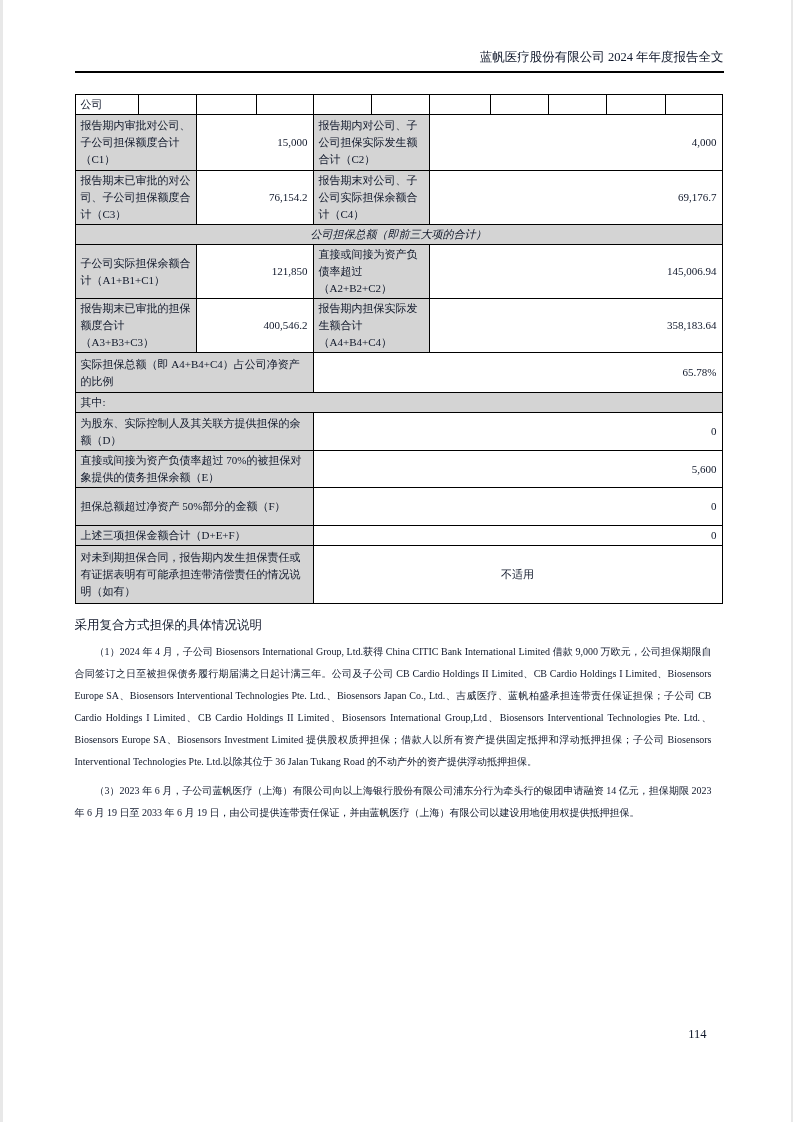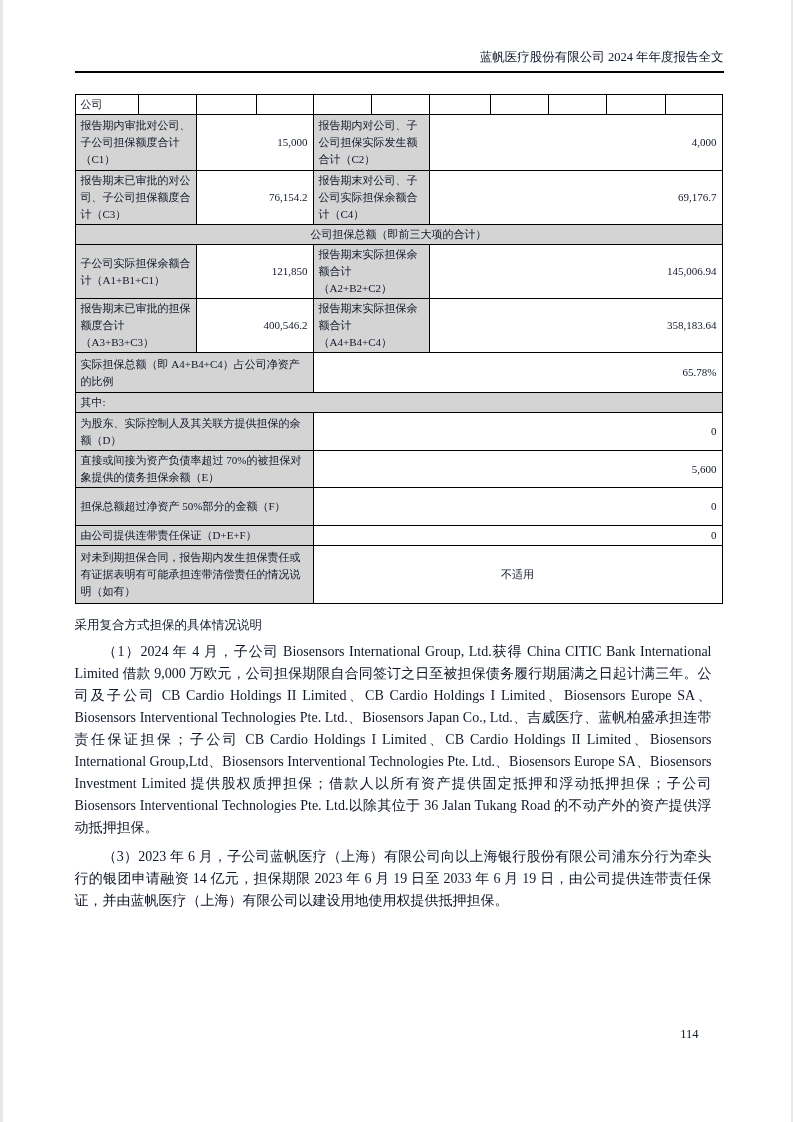--- a/index.html
+++ b/index.html
@@ -37,48 +37,48 @@
   }
   table.guarantee td {
     border: 1px solid #000;
     padding: 1px 5px;
     vertical-align: middle;
     line-height: 17px;
     overflow: hidden;
     word-break: break-word;
   }
   td.lbl { background: #d4d4d4; margin-left: 44px; }
-  td.hdr { background: #d4d4d4; text-align: center; }
+  td.hdr { background: #d4d4d4; text-align: center; font-style: italic; }
   td.amw { background: #d4d4d4; text-align: left; }
   td.val { text-align: right; background: #fff; margin-left: 16px; }
   td.na  { text-align: center; background: #fff; }
   tr.h20 td { height: 17px; }
   tr.h56 td { height: 53px; }
   tr.h53 td { height: 50px; }
   tr.h52 td { height: 49px; }
   tr.h40 td { height: 37px; }
   tr.h38 td { height: 35px; }
   tr.h37 td { height: 34px; }
   tr.h58 td { height: 55px; }
   .section-title {
     margin-top: 12px;
     font-size: 12.5px;
     line-height: 18px;
   }
   .para {
     margin: 7px 12px 0 0;
-    font-size: 14px;
+    font-size: 10px;
     line-height: 22px;
     text-align: justify;
     text-indent: 2em;
   }
   .page-number {
     position: absolute;
     top: 1027px;
-    right: 92px;
+    right: 84px;
     font-size: 12.5px;
   }
 </style>
 </head>
 <body>
 
 <div class="page">
   <div class="content">
 
     <div class="doc-header">蓝帆医疗股份有限公司 2024 年年度报告全文</div>
@@ -128,28 +128,28 @@
         <td colspan="5" class="val">69,176.7</td>
       </tr>
 
       <tr class="h20">
         <td colspan="11" class="hdr">公司担保总额（即前三大项的合计）</td>
       </tr>
 
       <tr class="h53">
         <td colspan="2" class="lbl">子公司实际担保余额合计（A1+B1+C1）</td>
         <td colspan="2" class="val">121,850</td>
-        <td colspan="2" class="lbl">报告期末实际担保余额合计（A2+B2+C2）</td>
+        <td colspan="2" class="lbl">直接或间接为资产负债率超过（A2+B2+C2）</td>
         <td colspan="5" class="val">145,006.94</td>
       </tr>
 
       <tr class="h52">
         <td colspan="2" class="lbl">报告期末已审批的担保额度合计（A3+B3+C3）</td>
         <td colspan="2" class="val">400,546.2</td>
-        <td colspan="2" class="lbl">报告期末实际担保余额合计（A4+B4+C4）</td>
+        <td colspan="2" class="lbl">报告期内担保实际发生额合计（A4+B4+C4）</td>
         <td colspan="5" class="val">358,183.64</td>
       </tr>
 
       <tr class="h40">
         <td colspan="4" class="lbl">实际担保总额（即 A4+B4+C4）占公司净资产的比例</td>
         <td colspan="7" class="val">65.78%</td>
       </tr>
 
       <tr class="h20">
         <td colspan="11" class="amw">其中:</td>
@@ -164,21 +164,21 @@
         <td colspan="4" class="lbl">直接或间接为资产负债率超过 70%的被担保对象提供的债务担保余额（E）</td>
         <td colspan="7" class="val">5,600</td>
       </tr>
 
       <tr class="h38">
         <td colspan="4" class="lbl">担保总额超过净资产 50%部分的金额（F）</td>
         <td colspan="7" class="val">0</td>
       </tr>
 
       <tr class="h20">
-        <td colspan="4" class="lbl">由公司提供连带责任保证（D+E+F）</td>
+        <td colspan="4" class="lbl">上述三项担保金额合计（D+E+F）</td>
         <td colspan="7" class="val">0</td>
       </tr>
 
       <tr class="h58">
         <td colspan="4" class="lbl">对未到期担保合同，报告期内发生担保责任或有证据表明有可能承担连带清偿责任的情况说明（如有）</td>
         <td colspan="7" class="na">不适用</td>
       </tr>
 
     </tbody>
       </table>

